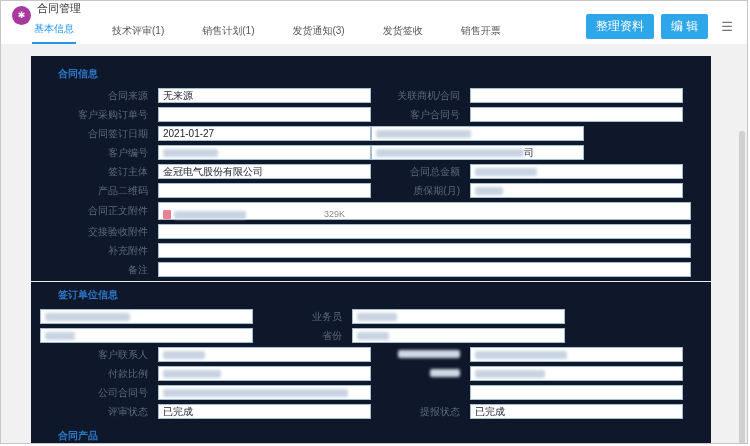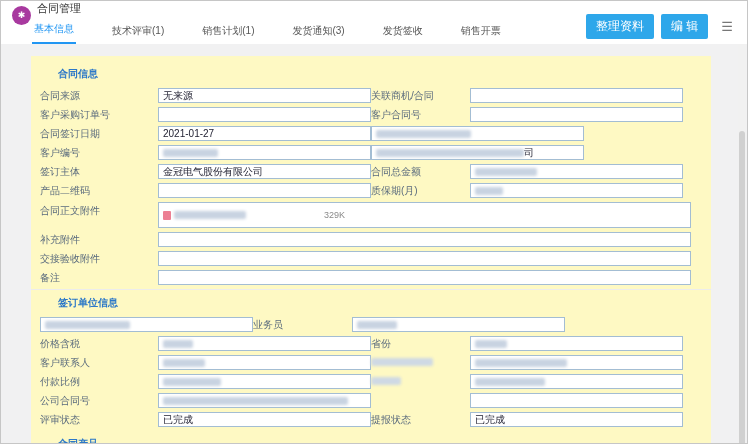--- a/index.html
+++ b/index.html
@@ -18,35 +18,35 @@
   .tab { font-size:10px; color:#555; padding:0 2px 6px 2px; cursor:pointer; }
   .tab.active { color:#2196f3; border-bottom:2px solid #2196f3; }
   .actions { position:absolute; right:14px; top:13px; display:flex; gap:7px; align-items:center; }
   .btn { background:#2ea7ea; color:#fff; border:none; font-size:12px;
     padding:4px 10px; border-radius:2px; cursor:pointer;
     font-family:"Liberation Sans","DejaVu Sans",sans-serif; }
   .menu-icon { color:#777; font-size:13px; margin-left:6px; cursor:pointer; }
 
   
   .card { position:absolute; left:30px; top:55px; width:680px; height:389px;
-    background:#fef9c3; padding-top:5px; overflow:hidden; }
+    background:#0f172a; padding-top:5px; overflow:hidden; }
   .section-title { font-size:10px; font-weight:bold; color:#2c78c8;
     padding:6px 0 7px 27px; }
   .divider { border-top:1px solid #ececec; margin:2px 0 0 0; }
 
   
   .frow { display:flex; align-items:flex-start; margin-bottom:4px; padding-left:9px; }
-  .lbl { width:118px; text-align:left; padding-right:10px; font-size:10px;
+  .lbl { width:118px; text-align:right; padding-right:10px; font-size:10px;
     color:#5a6b7d; line-height:15px; flex:none; white-space:nowrap; }
   .lbl.r { width:99px; }
   .field { width:213px; height:15px; border:1px solid #a3bdd3; background:#fff;
     font-size:10px; color:#223; padding:0 4px; display:flex; align-items:center;
     flex:none; overflow:visible; position:relative; }
   .field.wide { width:533px; }
-  .field.attach { height:26px; }
+  .field.attach { height:18px;align-items:flex-end; }
   .fval { white-space:nowrap; }
 
   .blob { display:inline-block; height:8px; background:#c8d3e1; border-radius:2px;
     filter:blur(1.5px); flex:none; }
   .lblob { display:inline-block; height:8px; background:#cfd9e4; border-radius:2px;
     filter:blur(1.5px); }
 
   .file-icon { width:8px; height:9px; background:#ec7f93; border-radius:1px;
     margin-right:3px; flex:none; }
   .file-size { position:absolute; left:0; right:180px; text-align:center;
@@ -146,49 +146,48 @@
     <div class="frow">
       <span class="lbl" style="line-height:18px">合同正文附件</span>
       <span class="field wide attach">
         <span class="file-icon"></span>
         <span class="blob" style="width:72px"></span>
         <span class="file-size">329K</span>
       </span>
     </div>
 
     <div class="frow">
+      <span class="lbl">交接验收附件</span>
+      <span class="field wide"></span>
+    </div>
+
+    <div class="frow">
       <span class="lbl">补充附件</span>
       <span class="field wide"></span>
     </div>
 
     <div class="frow">
-      <span class="lbl">交接验收附件</span>
-      <span class="field wide"></span>
-    </div>
-
-    <div class="frow">
       <span class="lbl">备注</span>
       <span class="field wide"></span>
     </div>
 
     <div class="divider"></div>
     <div class="section-title">签订单位信息</div>
 
     <div class="frow">
       <span class="field">
           <span class="blob" style="width:85px"></span>
         </span>
       <span class="lbl r">业务员</span>
       <span class="field">
           <span class="blob" style="width:40px"></span>
         </span>
     </div>
 
     <div class="frow">
-      <span class="lbl">价格含税</span>
       <span class="field">
           <span class="blob" style="width:30px"></span>
         </span>
       <span class="lbl r">省份</span>
       <span class="field">
           <span class="blob" style="width:32px"></span>
         </span>
     </div>
 
     <div class="frow">

